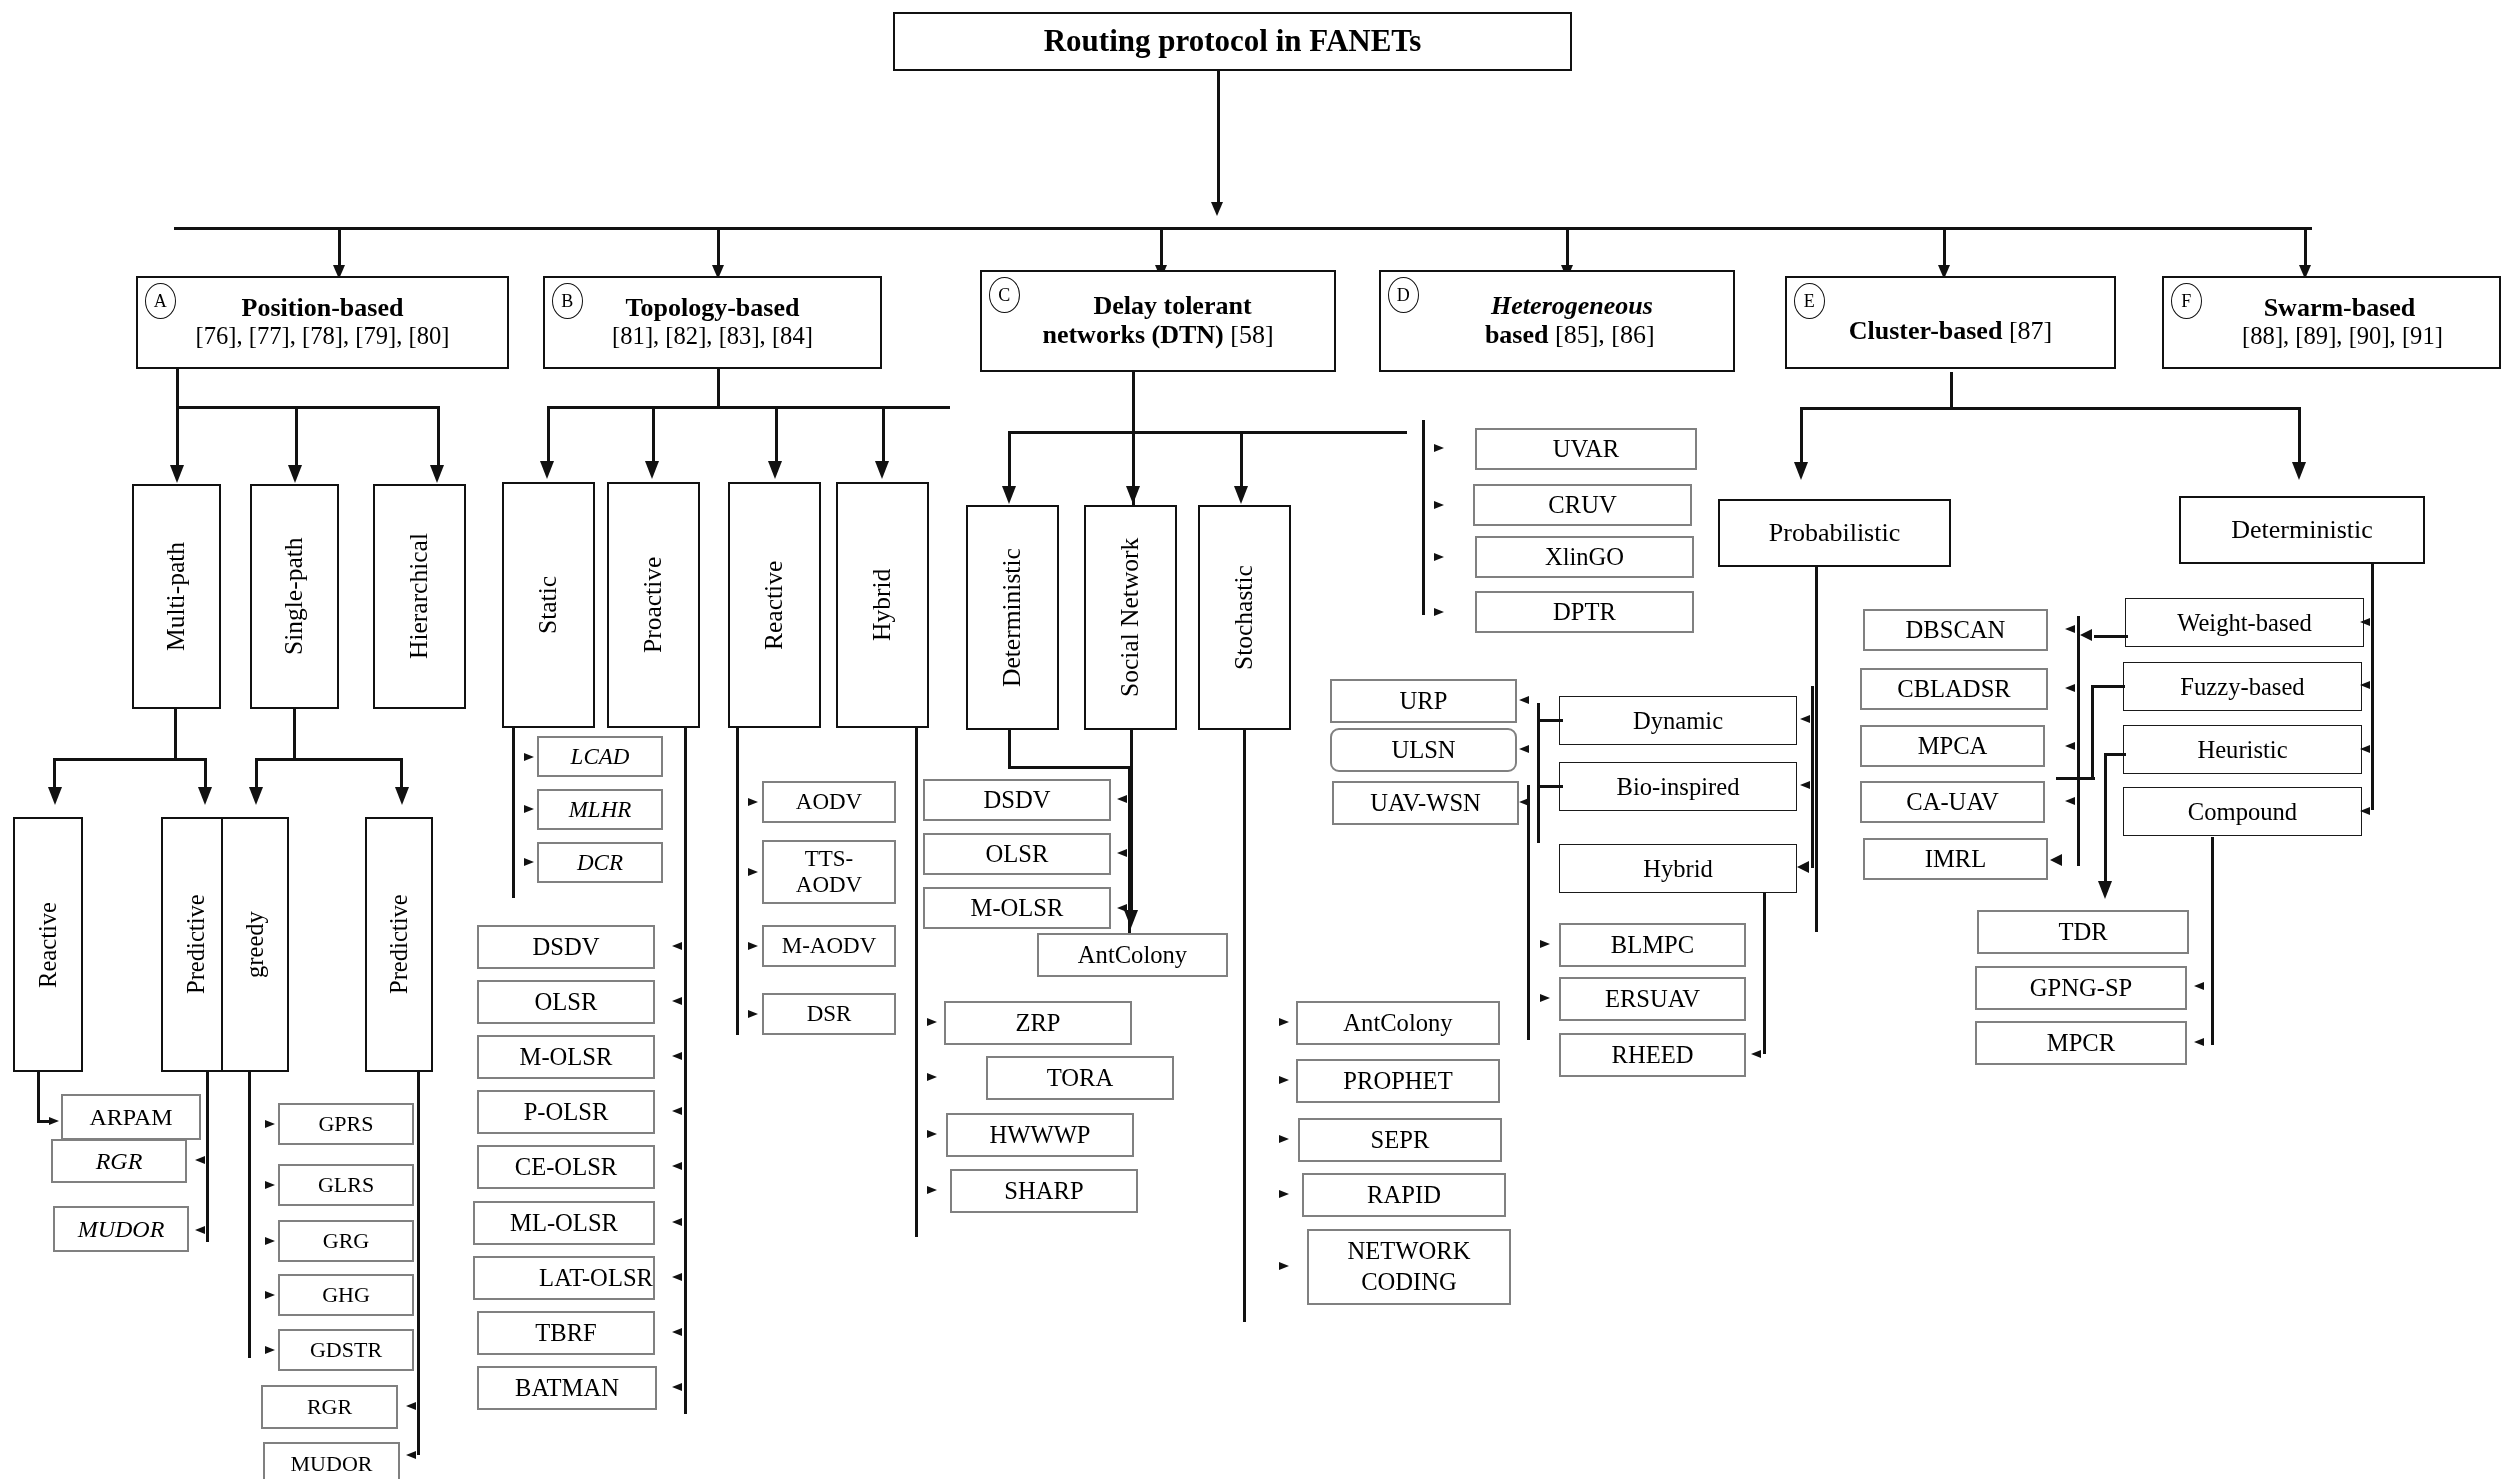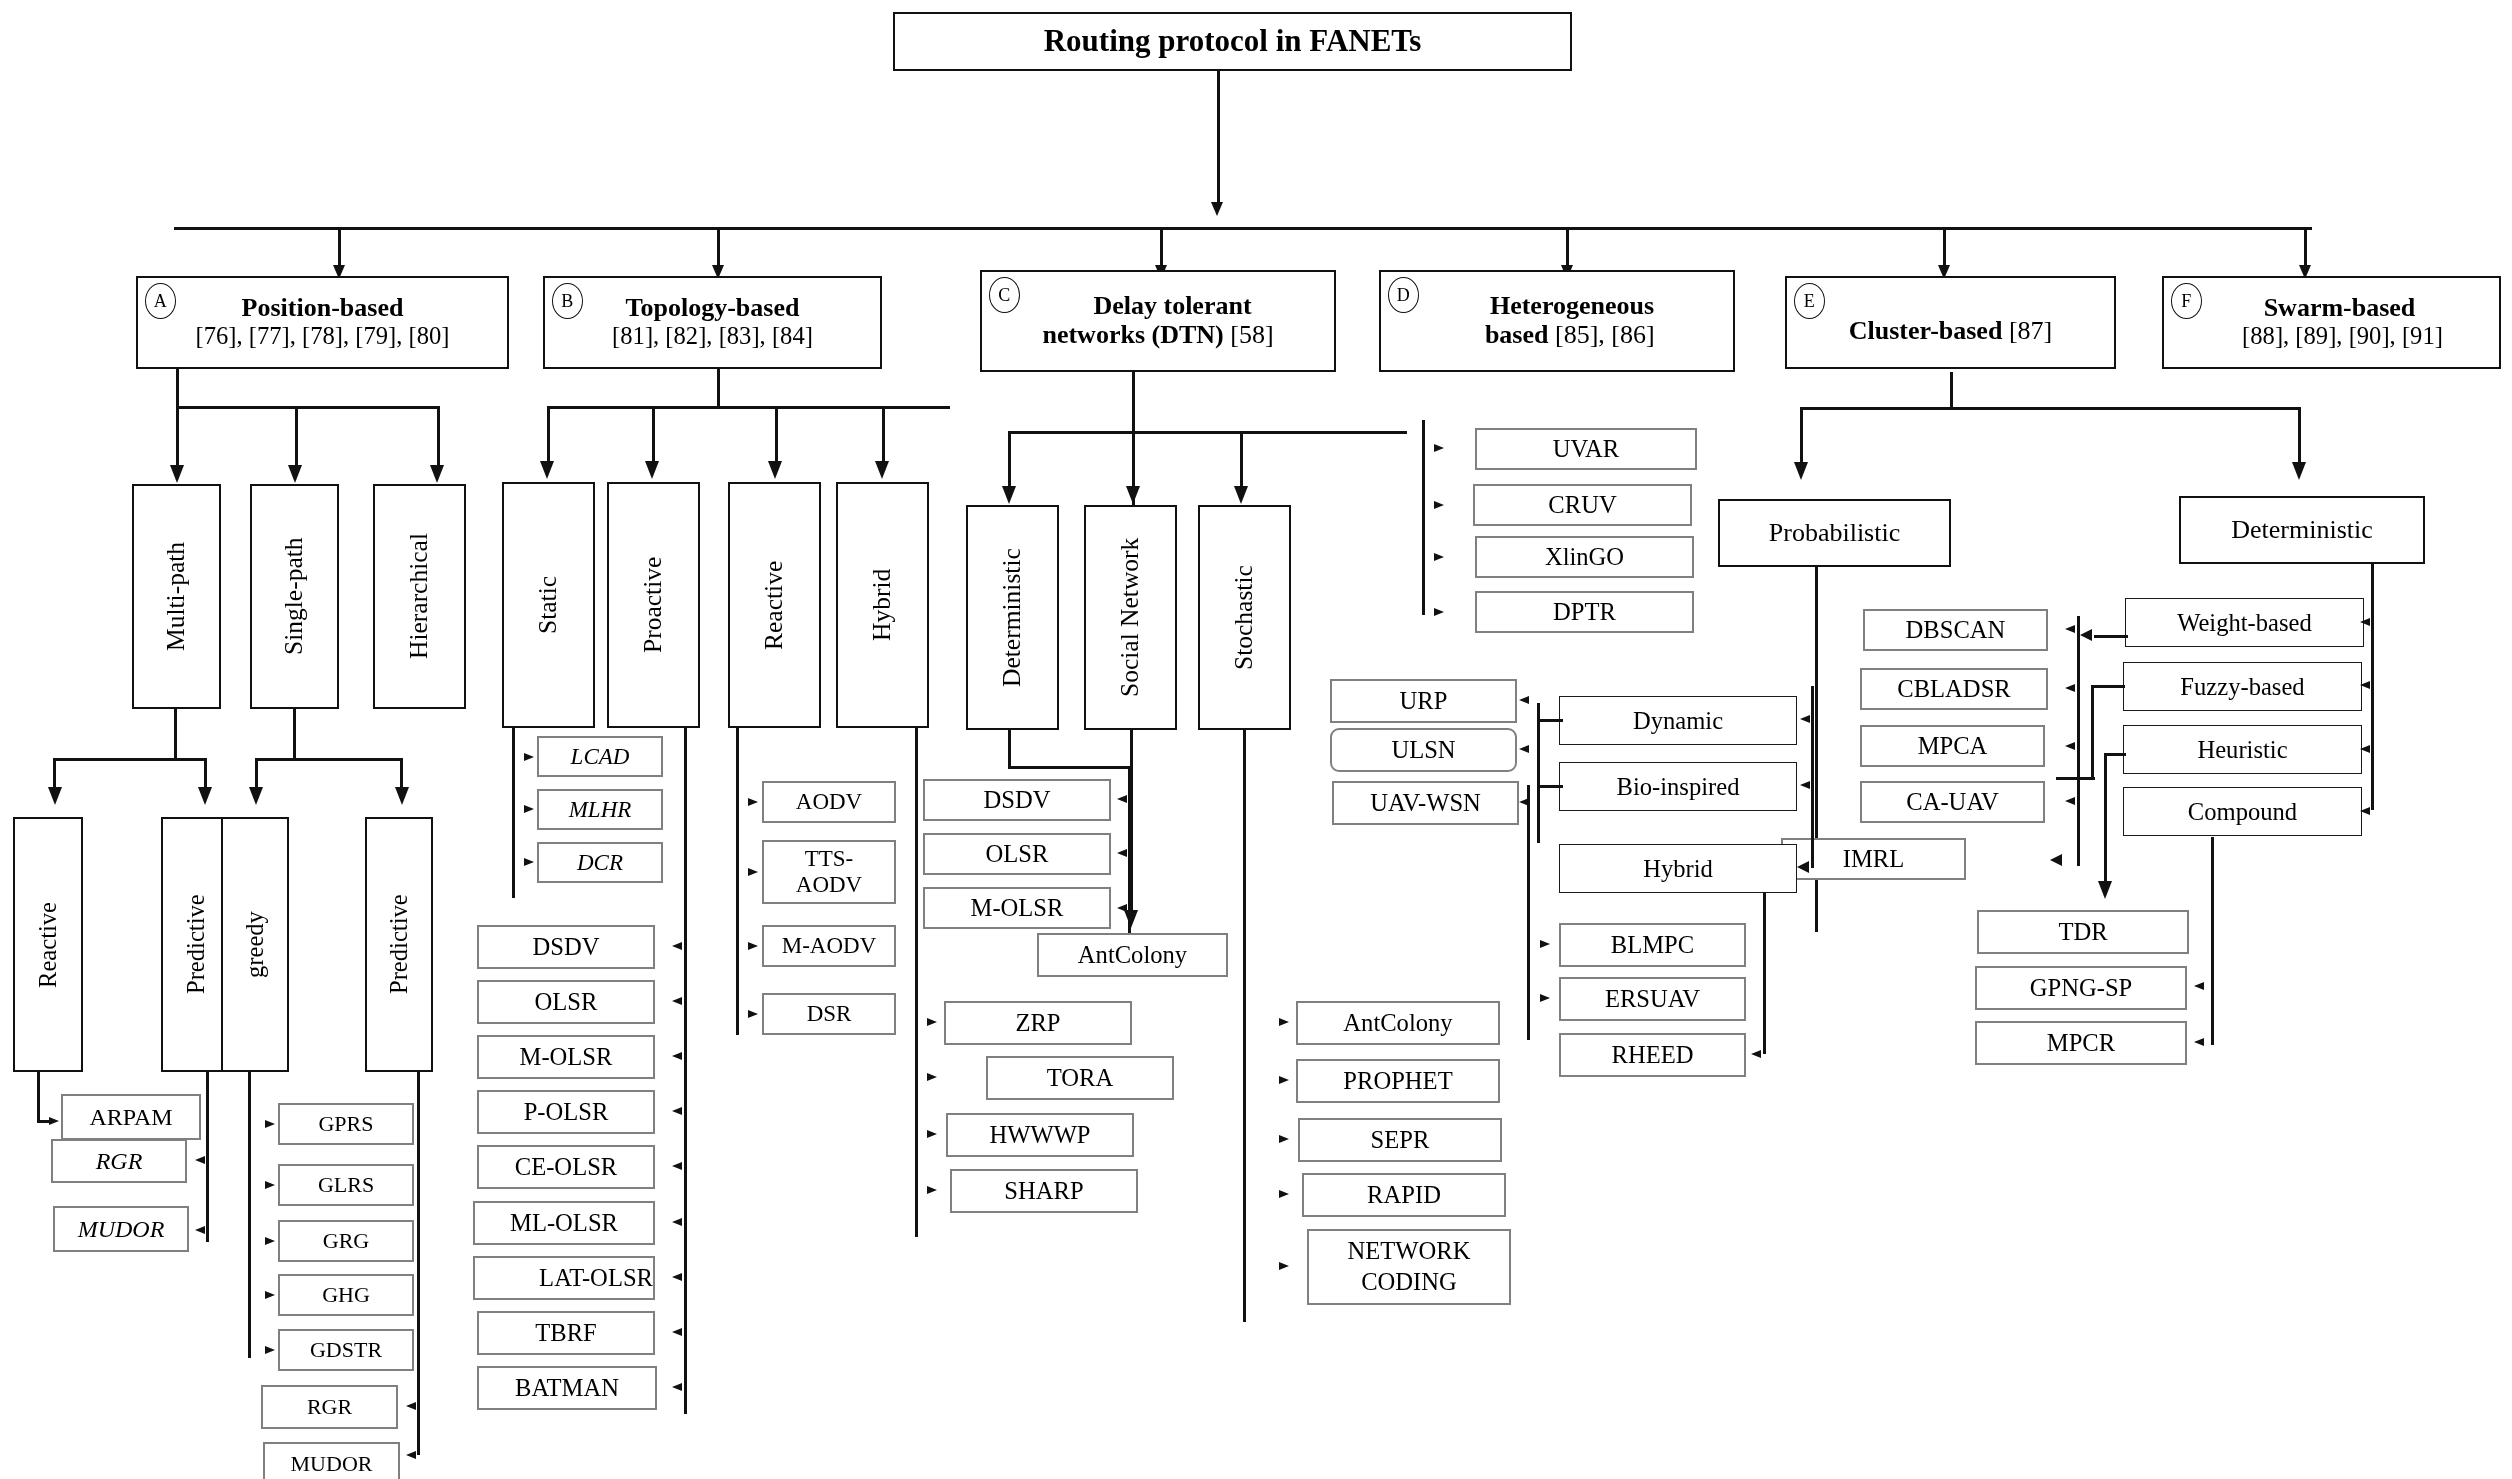--- a/index.html
+++ b/index.html
@@ -149,21 +149,21 @@
     <div class="cat-line1">
       <span>networks  (DTN)</span>
       <span class="inline-refs">[58]</span>
     </div>
   </div>
 
   <div class="node nb cat" style="left:1379px;top:270px;width:356px;height:102px;">
     <div class="badge">
         <span>D</span>
       </div>
-    <div class="cat-line1" style="margin-left:30px;">Heterogeneous</div>
+    <div class="cat-line1" style="margin-left:30px;font-style:italic;">Heterogeneous</div>
     <div class="cat-line1" style="margin-left:25.5px;">
       <span>based</span>
       <span class="inline-refs">[85], [86]</span>
     </div>
   </div>
 
   <div class="node nb cat" style="left:1785px;top:276px;width:331px;height:93px;">
     <div class="badge">
         <span>E</span>
       </div>
@@ -496,21 +496,21 @@
   </div>
   <div class="ar-l-s" style="left:2065px;top:684px;"></div>
   <div class="node leaf t29" style="left:1860px;top:725px;width:185px;height:42px;">
     <span>MPCA</span>
   </div>
   <div class="ar-l-s" style="left:2065px;top:742px;"></div>
   <div class="node leaf t29" style="left:1860px;top:781px;width:185px;height:42px;">
     <span>CA-UAV</span>
   </div>
   <div class="ar-l-s" style="left:2065px;top:797px;"></div>
-  <div class="node leaf t29" style="left:1781px;top:838px;width:185px;height:42px;">
+  <div class="node leaf t29" style="left:1863px;top:838px;width:185px;height:42px;">
     <span>IMRL</span>
   </div>
   <div class="ar-l" style="left:2050px;top:854px;"></div>
 
   <div class="ln lnv" style="left:2371px;top:564px;width:3.4px;height:246px;"></div>
   <div class="node nb-thin t29" style="left:2125px;top:598px;width:239px;height:49px;">
     <span>Weight-based</span>
   </div>
   <div class="ar-l-s" style="left:2360px;top:618px;"></div>
   <div class="node nb-thin t29" style="left:2123px;top:662px;width:239px;height:49px;">

